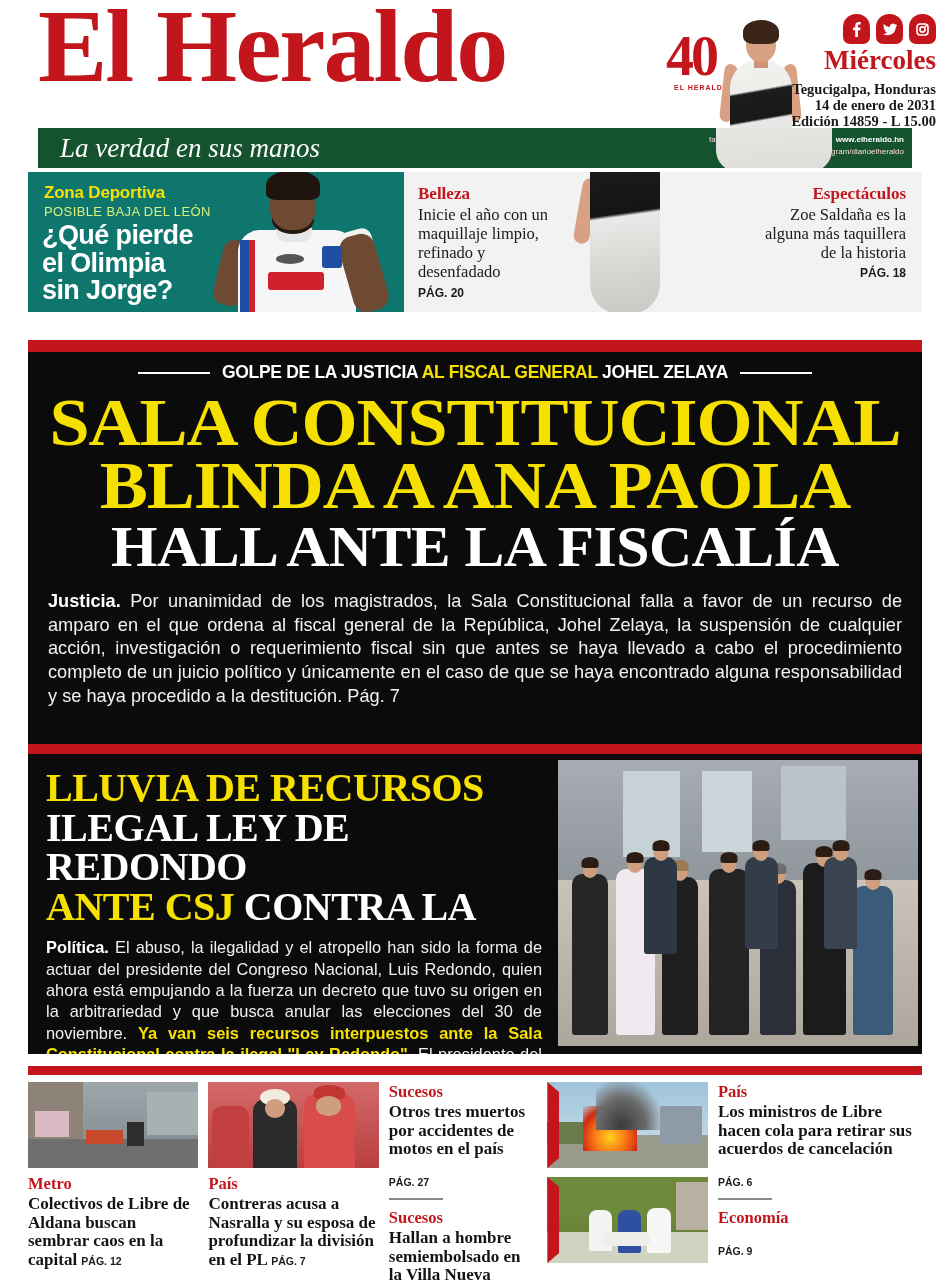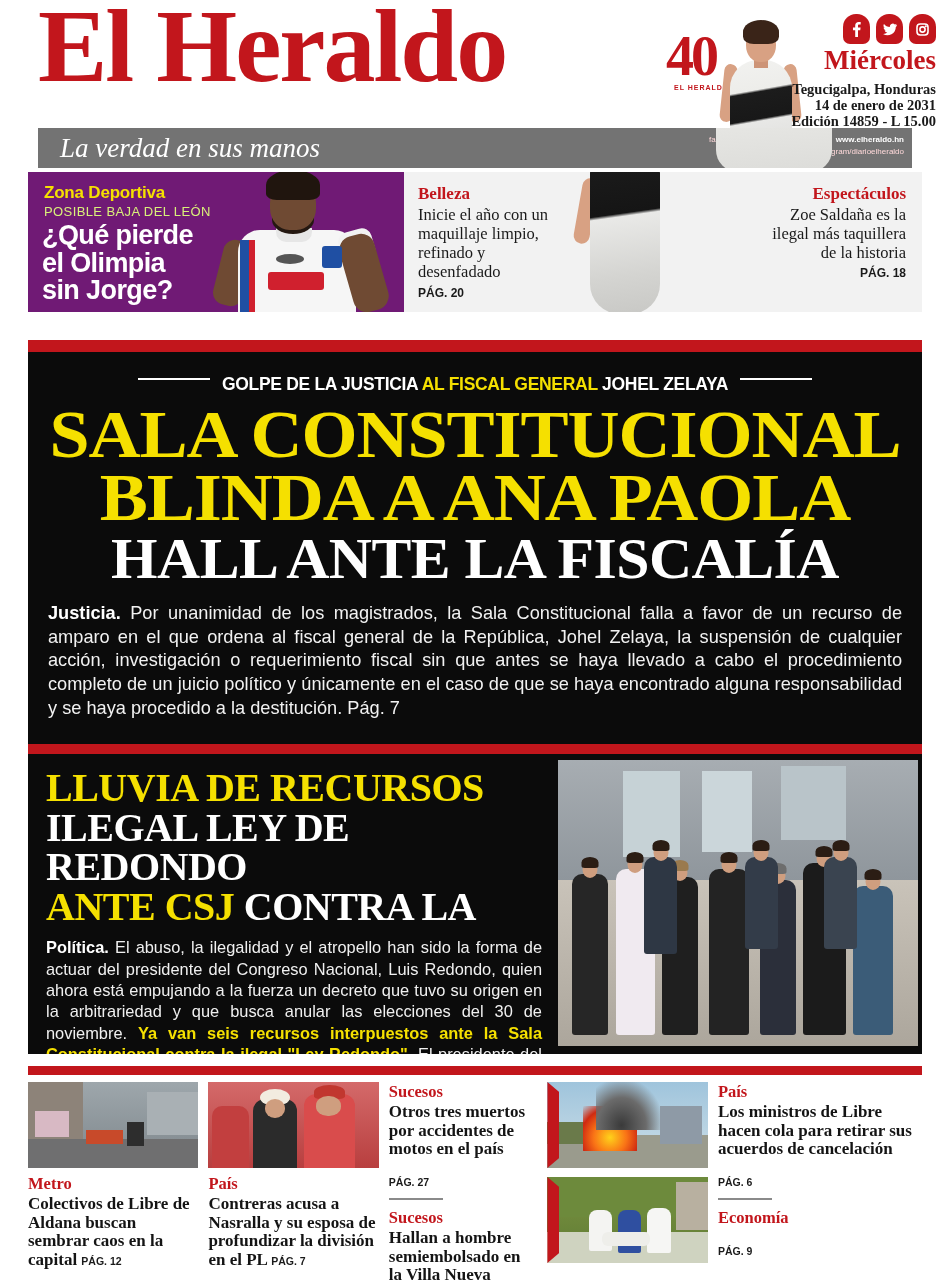--- a/index.html
+++ b/index.html
@@ -74,21 +74,21 @@
     font-size: 14.5px; color: #1a1a1a; text-align: right; line-height: 1.25;
     white-space: nowrap;
   }
   .mast-place { top: 80px; }
   .mast-date { top: 96px; }
   .mast-ed   { top: 112px; }
 
   
   .slogan-bar {
     position: absolute; left: 38px; top: 128px; width: 874px; height: 40px;
-    background: #737373; overflow: hidden;
+    background: #14532d; overflow: hidden;
   }
   .slogan {
     position: absolute; left: 22px; top: 5px;
     font-family: "Liberation Serif", serif; font-style: italic;
     font-size: 27px; color: #ffffff; white-space: nowrap;
   }
   .soc-urls {
     position: absolute; right: 8px; top: 6px;
     display: flex; align-items: center; gap: 8px;
     font-family: "Liberation Sans", sans-serif; font-size: 8px; color: #ffd9da;
@@ -102,21 +102,21 @@
     border-radius: 0 0 22px 22px;
     z-index: 3;
   }
 
   
   .teaser-strip {
     position: absolute; left: 28px; top: 172px; width: 894px; height: 140px;
     background: #f2f2f2; display: flex;
   }
   .teaser-sport {
-    position: relative; width: 376px; height: 140px; background: #701a75; overflow: hidden;
+    position: relative; width: 376px; height: 140px; background: #0f766e; overflow: hidden;
   }
   .t-kicker {
     position: absolute; left: 16px; top: 11px;
     font-family: "Liberation Sans", sans-serif; font-weight: 700;
     font-size: 17px; color: #f5e000; letter-spacing: -0.2px;
   }
   .t-sub {
     position: absolute; left: 16px; top: 32px;
     font-family: "Liberation Sans", sans-serif; font-weight: 400;
     font-size: 13px; color: #d9f07a; letter-spacing: 0.4px;
@@ -190,21 +190,21 @@
     position: absolute; left: 28px; top: 352px; width: 894px; height: 392px;
     background: #0b0b0b; overflow: hidden;
   }
   .kicker-row {
     display: flex; align-items: center; justify-content: center;
     gap: 12px; margin-top: 10px;
   }
   .kicker-rule { width: 72px; height: 2px; background: #ffffff; }
   .kicker-text {
     font-family: "Liberation Sans", sans-serif; font-weight: 700;
-    font-size: 17.5px; letter-spacing: -0.3px; color: #ffffff; white-space: nowrap; margin-top: 12px;
+    font-size: 17.5px; letter-spacing: -0.3px; color: #ffffff; white-space: nowrap;
   }
   .kicker-text .hl { color: #f5e000; }
   .h-yellow {
     font-family: "Liberation Serif", serif; font-weight: 700;
     color: #f5e000; font-size: 68px; line-height: 0.92;
     text-align: center; letter-spacing: -1px; margin-top: 8px;
     transform: scaleX(1.06); transform-origin: center;
   }
   .h-yellow2 {
     font-family: "Liberation Serif", serif; font-weight: 700;
@@ -387,21 +387,21 @@
       <div class="tc-page">PÁG. 20</div>
     </div>
 
     <div class="teaser-model">
       <div class="tm-arm"></div>
       <div class="tm-dress"></div>
     </div>
 
     <div class="teaser-col right">
       <div class="tc-kicker">Espectáculos</div>
-      <div class="tc-text">Zoe Saldaña es la ilegal más taquillera de la historia</div>
+      <div class="tc-text">Zoe Saldaña es la alguna más taquillera de la historia</div>
       <div class="tc-page">PÁG. 18</div>
     </div>
   </div>
 
   <div class="main-red-bar"></div>
   <div class="main-block">
     <div class="kicker-row">
       <div class="kicker-rule"></div>
       <div class="kicker-text"><span>GOLPE DE LA JUSTICIA </span><span class="hl">AL FISCAL GENERAL</span><span> JOHEL ZELAYA</span></div>
       <div class="kicker-rule"></div>

